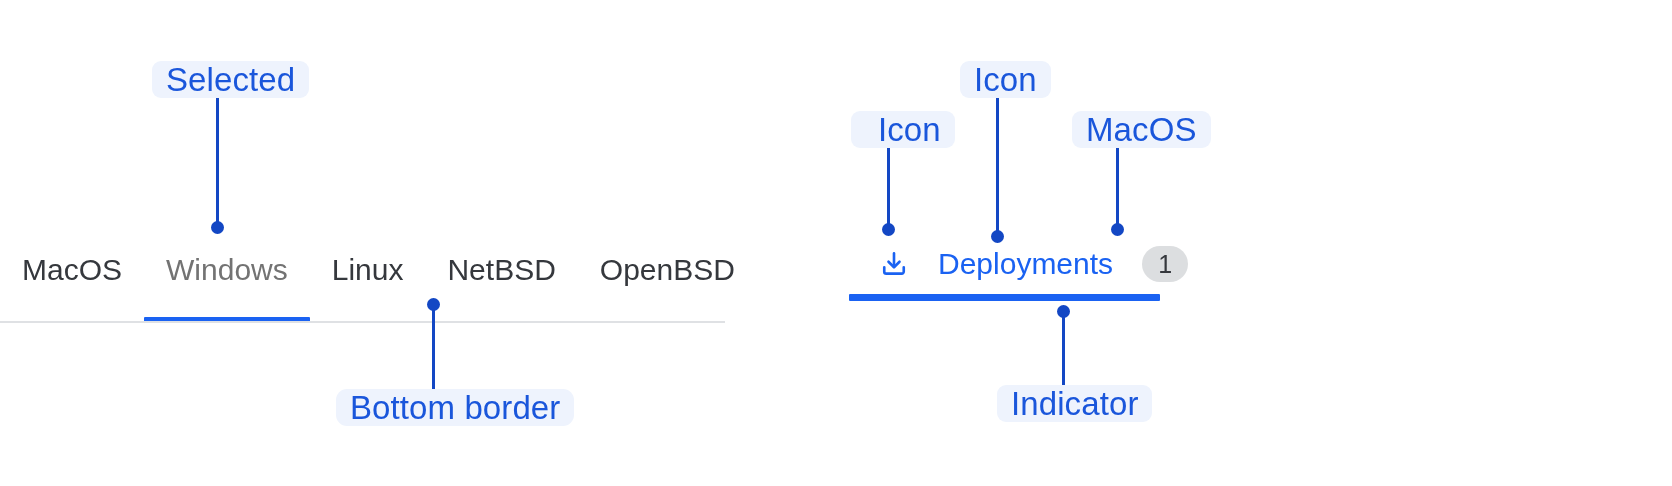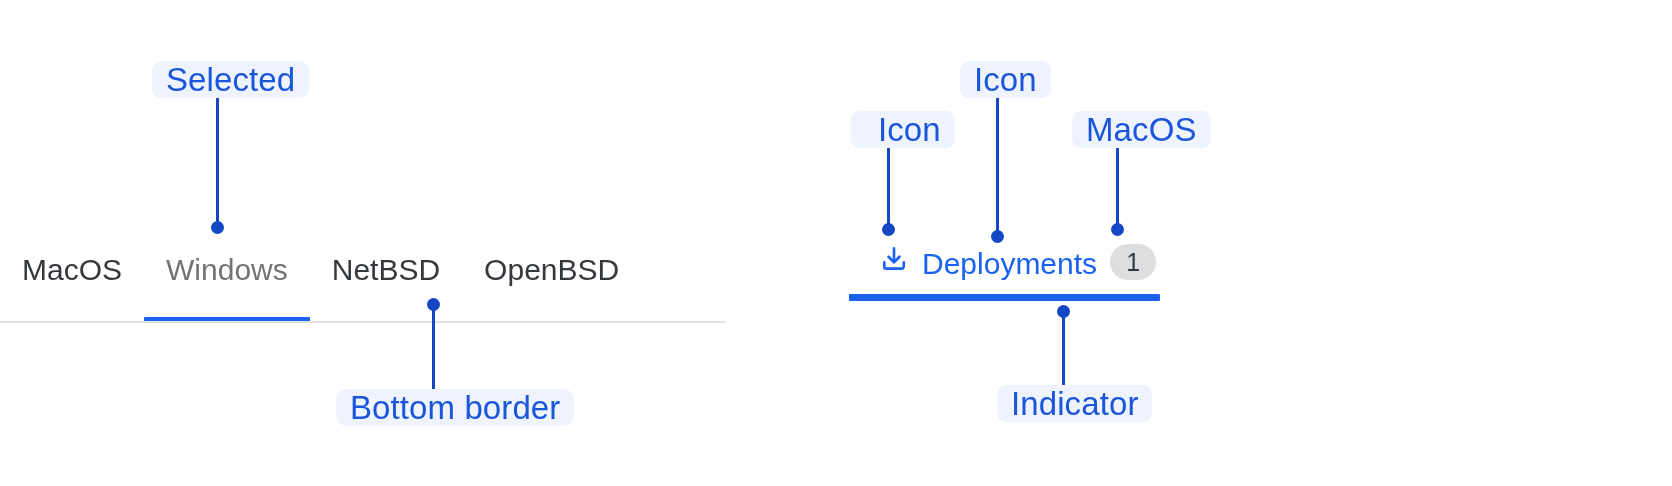--- a/index.html
+++ b/index.html
@@ -98,21 +98,22 @@
 
   
   .single-tab-wrap {
     position: absolute;
     left: 849px;
     top: 244px;
     width: 311px;
   }
   .single-tab {
     display: flex;
-    gap: 13px;
+    align-items: center;
+    gap: 29px;
     padding: 0 0 10px 30px;
     cursor: pointer;
   }
   .dl-icon {
     display: block;
     width: 30px;
     height: 30px;
     flex: 0 0 auto;
   }
   .single-tab-label {
@@ -156,20 +157,23 @@
 
       <div class="tab">
         <span>MacOS</span>
       </div>
 
       <div class="tab selected">
         <span>Windows</span>
         <span class="tab-underline"></span>
       </div>
 
+      <div class="tab">
+        <span>Linux</span>
+      </div>
 
       <div class="tab">
         <span>NetBSD</span>
       </div>
 
       <div class="tab">
         <span>OpenBSD</span>
       </div>
 
     </div>

